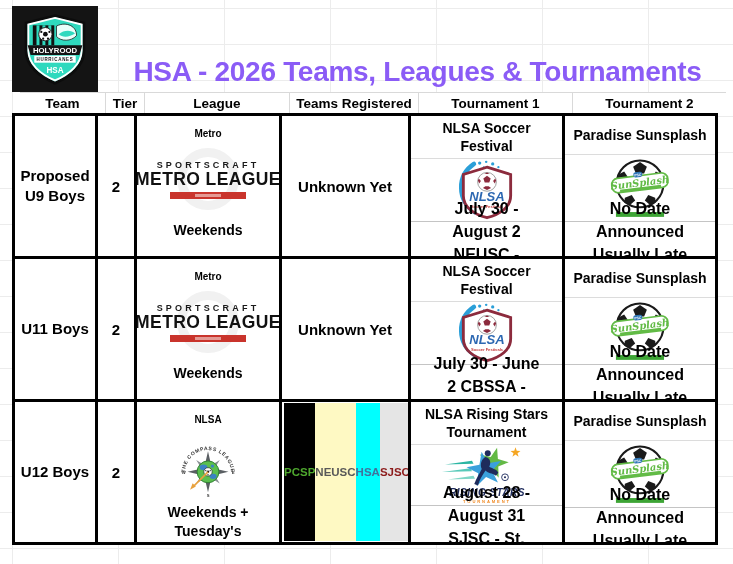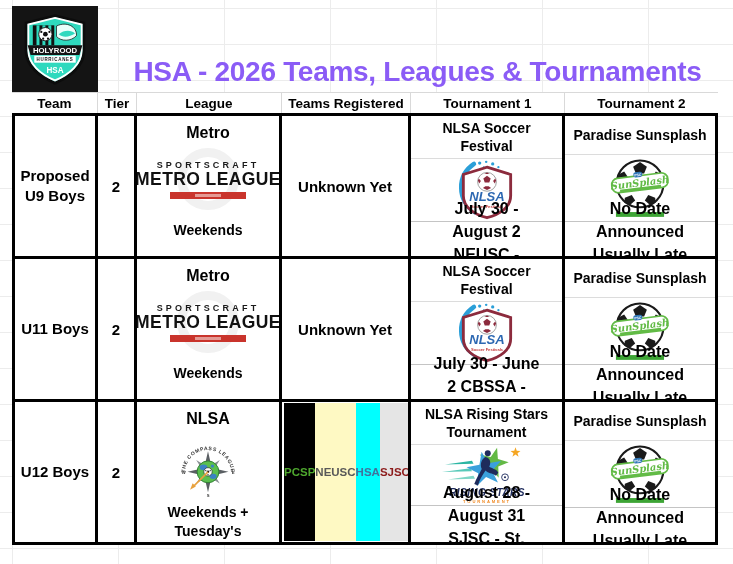--- a/index.html
+++ b/index.html
@@ -23,21 +23,21 @@
   }
   .page-title{
     position:absolute;left:117px;top:52px;width:601px;height:40px;
     display:flex;align-items:center;justify-content:center;
     font-size:28px;font-weight:700;color:#8b5cf6;letter-spacing:-.3px;
     background:transparent;
   }
 
   
   .hdr{
-    position:absolute;left:12px;top:92px;width:706px;height:21px;
+    position:absolute;left:20px;top:92px;width:706px;height:21px;
     display:grid;grid-template-columns:86px 39px 145px 129px 154px 153px;
     background:#fff;border-top:1px solid #d9d9d9;
   }
   .hdr>div{
     display:flex;align-items:center;justify-content:center;
     font-size:13.5px;font-weight:700;color:#000;
     border-right:1px solid #d9d9d9;
   }
   .hdr>div:last-child{border-right:none;}
 
@@ -56,21 +56,21 @@
     display:flex;align-items:center;justify-content:center;
   }
   .cell.lastcol{border-right:none;}
   .cell.lastrow{border-bottom:none;}
 
   .cell-team{font-size:15px;font-weight:700;text-align:center;line-height:1.35;padding:0 4px;}
   .cell-tier{font-size:15px;font-weight:700;}
 
   .stack{flex-direction:column;align-items:stretch;justify-content:flex-start;}
   .sub-top{height:34px;display:flex;align-items:center;justify-content:center;
-    font-size:16px;font-weight:700;text-align:center;flex:none;}
+    font-size:10px;font-weight:700;text-align:center;flex:none;}
   .sub-logo{flex:1;display:flex;align-items:center;justify-content:center;position:relative;}
   .sub-bottom{min-height:40px;display:flex;align-items:center;justify-content:center;
     font-size:14px;font-weight:700;text-align:center;line-height:1.35;padding:2px 6px 6px;flex:none;}
 
   .t-title{min-height:32px;display:flex;align-items:center;justify-content:center;
     font-size:14px;font-weight:700;text-align:center;line-height:1.3;padding:3px 4px;flex:none;
     border-bottom:1px solid #dcdcdc;}
   .t-logo{flex:1;display:flex;align-items:center;justify-content:center;border-bottom:1px solid #c4c4c4;}
   .t-date{height:42px;display:flex;align-items:center;justify-content:center;
     font-size:16px;font-weight:700;text-align:center;line-height:1.45;padding:0 18px;flex:none;}

